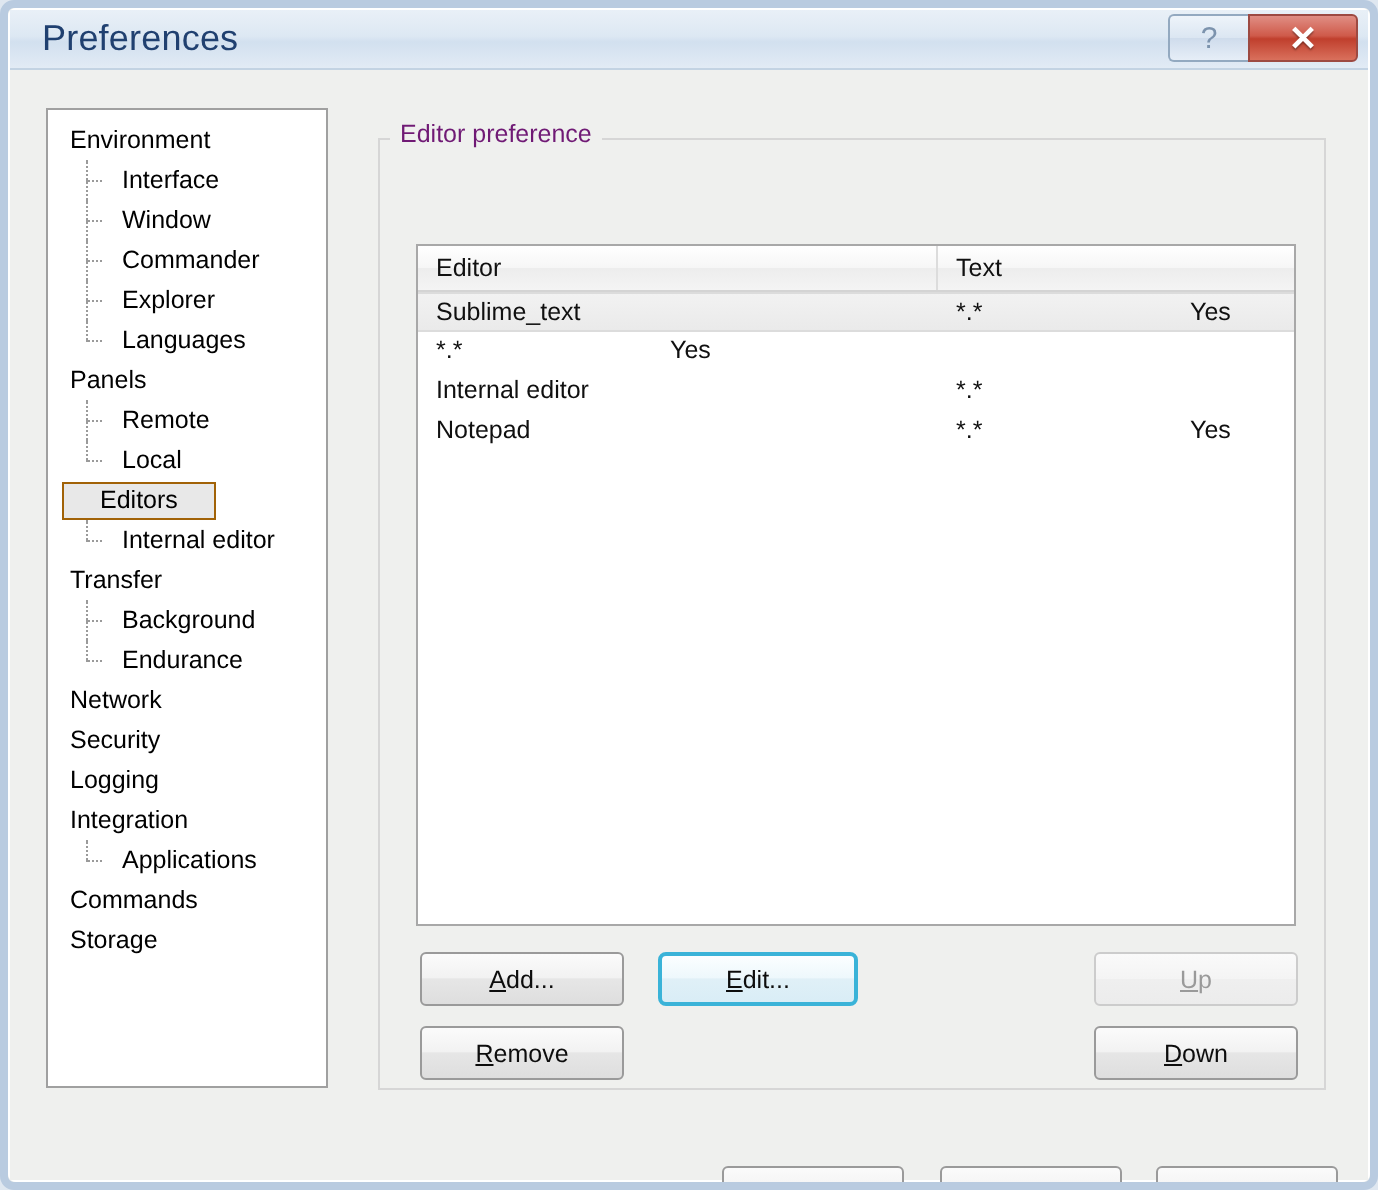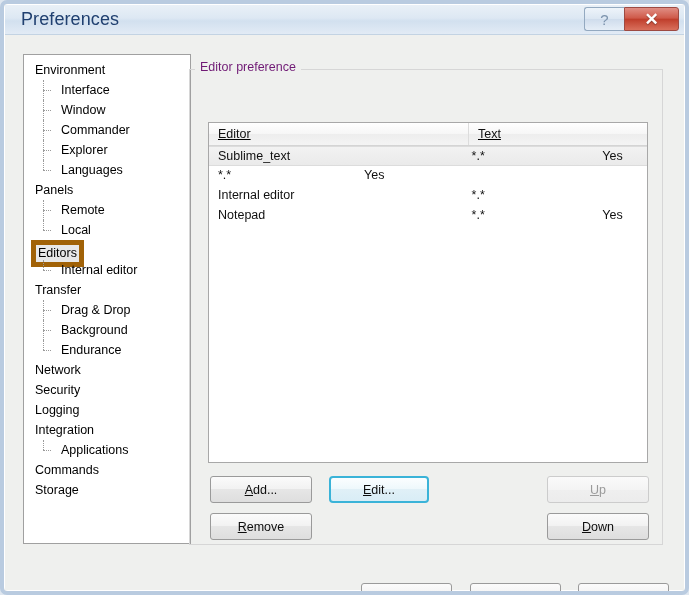--- a/index.html
+++ b/index.html
@@ -63,42 +63,42 @@
   }
 
   
   .dialog-body{
     position:absolute;left:0;top:30px;right:0;bottom:0;
     background:#eff0ee;
   }
 
   
   .tree-panel{
-    position:absolute;left:18px;top:19px;width:168px;height:490px;
+    position:absolute;left:18px;top:19px;width:141px;height:490px;
     background:#ffffff;
     border:1px solid #a0a0a0;
     box-sizing:border-box;
     overflow:hidden;
   }
   .tree-list{padding:5px 0 0 0;}
   .tree-item{
     position:relative;height:20px;line-height:20px;
     font-size:12.5px;white-space:nowrap;
     padding-left:8px;
   }
   .tree-item.child{padding-left:34px;}
   .tree-label{
     display:inline-block;padding:0 3px;
     line-height:17px;
   }
   .tree-item.selected .tree-label{
     background:#e8e8e8;
-    border:5px solid #a16207;
+    border:1px solid #a16207;
     margin:0 -1px;
-    padding:0 2px;
+    padding:0 18px;
   }
   
   .tree-item.child::before{
     content:"";position:absolute;left:19px;top:0;width:0;height:20px;
     border-left:1px dotted #9a9a9a;
   }
   .tree-item.child.last::before{height:10px;}
   .tree-item.child::after{
     content:"";position:absolute;left:19px;top:10px;width:8px;height:0;
     border-top:1px dotted #9a9a9a;
@@ -123,36 +123,35 @@
     background:#ffffff;
     border:1px solid #a8a8a8;
     box-sizing:border-box;
     overflow:hidden;
   }
   .lv-header{
     display:flex;height:23px;
     background:linear-gradient(to bottom,#ffffff 0%,#f6f6f6 50%,#ededed 51%,#f4f4f4 100%);
     border-bottom:1px solid #d4d4d4;
     box-sizing:border-box;
-    text-decoration:underline;
   }
   .lv-th{
     box-sizing:border-box;
     line-height:22px;font-size:12.5px;color:#111;
     padding-left:9px;
     border-right:1px solid #dcdcdc;
     overflow:hidden;white-space:nowrap;
   }
   .lv-th.last{border-right:none;}
   .col-editor{width:260px;}
   .col-mask{width:117px;}
   .col-text{width:61px;}
 
   .lv-row{
-    display:flex;height:20px;box-sizing:border-box;gap:29px;
+    display:flex;height:20px;box-sizing:border-box;
   }
   .lv-row.selected{
     background:linear-gradient(to bottom,#f2f2f2 0%,#eaeaea 100%);
     border-top:1px solid #dcdcdc;
     border-bottom:1px solid #dcdcdc;
   }
   .lv-td{
     box-sizing:border-box;
     line-height:19px;font-size:12.5px;color:#101010;
     padding-left:9px;
@@ -216,21 +215,20 @@
             <div class="tree-item child"><span class="tree-label">Window</span></div>
             <div class="tree-item child"><span class="tree-label">Commander</span></div>
             <div class="tree-item child"><span class="tree-label">Explorer</span></div>
             <div class="tree-item child last"><span class="tree-label">Languages</span></div>
             <div class="tree-item"><span class="tree-label">Panels</span></div>
             <div class="tree-item child"><span class="tree-label">Remote</span></div>
             <div class="tree-item child last"><span class="tree-label">Local</span></div>
             <div class="tree-item selected"><span class="tree-label">Editors</span></div>
             <div class="tree-item child last"><span class="tree-label">Internal editor</span></div>
             <div class="tree-item"><span class="tree-label">Transfer</span></div>
-            <div class="tree-item child"><span class="tree-label">Drag &amp; Drop</span></div>
             <div class="tree-item child"><span class="tree-label">Background</span></div>
             <div class="tree-item child last"><span class="tree-label">Endurance</span></div>
             <div class="tree-item"><span class="tree-label">Network</span></div>
             <div class="tree-item"><span class="tree-label">Security</span></div>
             <div class="tree-item"><span class="tree-label">Logging</span></div>
             <div class="tree-item"><span class="tree-label">Integration</span></div>
             <div class="tree-item child last"><span class="tree-label">Applications</span></div>
             <div class="tree-item"><span class="tree-label">Commands</span></div>
             <div class="tree-item"><span class="tree-label">Storage</span></div>
           </div>

